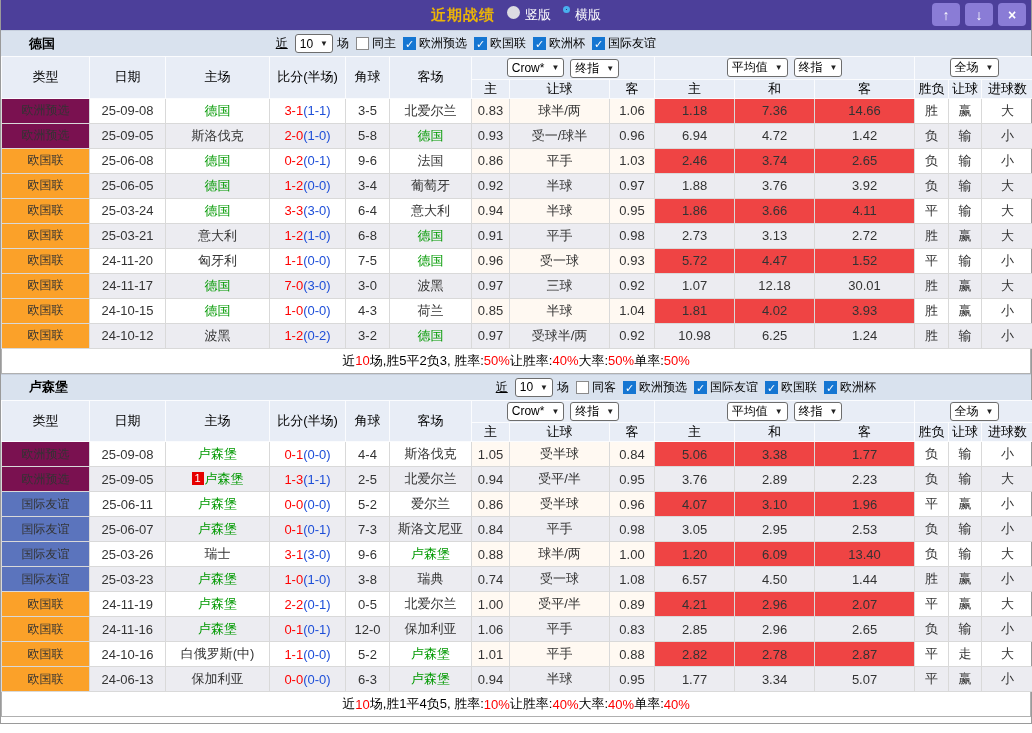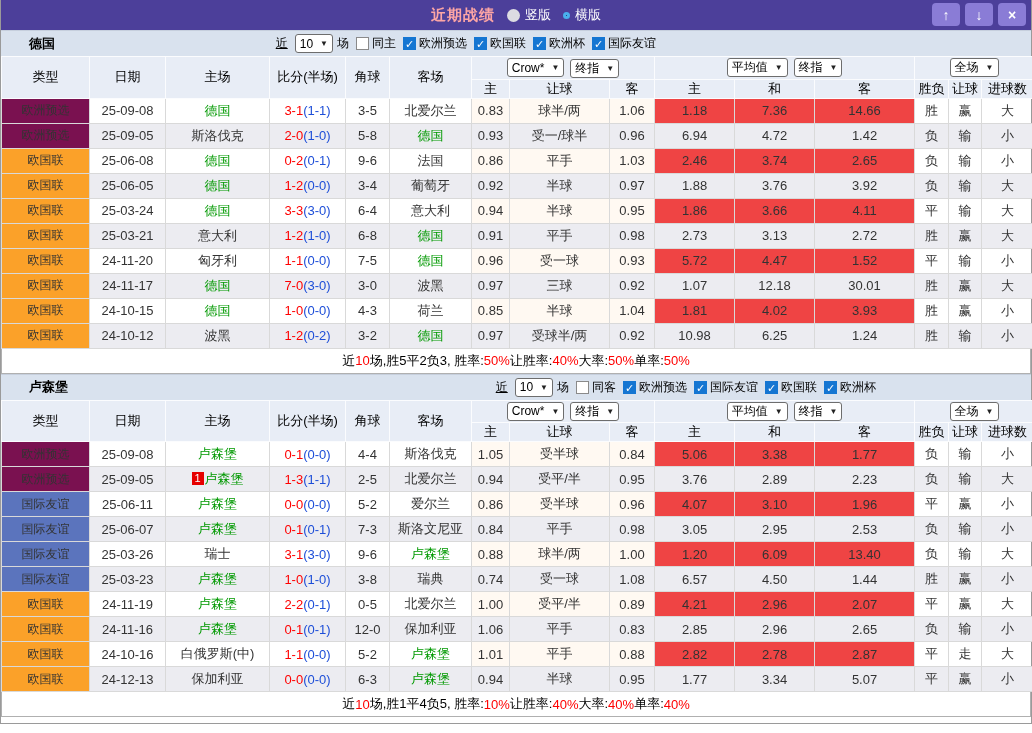--- a/index.html
+++ b/index.html
@@ -3,22 +3,22 @@
 <meta charset="utf-8">
 <style>
   * { box-sizing: border-box; }
   html,body { margin:0; padding:0; background:#fff; }
   body { font-family:"Liberation Sans","DejaVu Sans",sans-serif; width:1032px; }
   .widget { width:1032px; border:1px solid #9a9a9a; border-top:none; background:#fff; padding-bottom:6px; }
 
   
   .titlebar { position:relative; height:30px; background:#4c3f9a; display:flex; align-items:center; justify-content:center; }
   .titlebar-center { display:flex; align-items:center; gap:12px; }
-  .title { color:#fca5a5; font-weight:bold; font-size:15px; letter-spacing:1px; }
-  .radio-item { display:inline-flex; align-items:center; gap:5px; color:#fff; font-size:13px; cursor:pointer;font-family:Liberation Serif, serif; }
+  .title { color:#eab308; font-weight:bold; font-size:15px; letter-spacing:1px; }
+  .radio-item { display:inline-flex; gap:5px; color:#fff; font-size:13px; cursor:pointer;font-family:Liberation Serif, serif; }
   .radio-dot { width:13px; height:13px; border-radius:50%; background:#dcdce2; }
   .radio-ring { width:7px; height:7px; border-radius:50%; background:#241c52; border:3px solid #49b0ee; }
   .tb-buttons { position:absolute; right:5px; top:3px; display:flex; gap:5px; }
   .tb-btn { width:28px; height:23px; background:#8a7cd6; color:#fff; border:none; border-radius:4px;
             font-size:14px; font-weight:bold; cursor:pointer; display:flex; align-items:center; justify-content:center; padding:0; }
 
   
   .filterbar { height:26px; background:#d9e2ee; display:flex; align-items:center; border-top:1px solid #c6cfdd; }
   .team-name { font-weight:bold; font-size:13px; margin-left:28px; color:#000; }
   .filters { margin-left:auto; display:flex; align-items:center; font-size:12px; color:#000; white-space:nowrap; }
@@ -573,21 +573,21 @@
               <td class="odds">0.88</td>
               <td class="avg">2.82</td>
               <td class="avg">2.78</td>
               <td class="avg">2.87</td>
               <td class="res res-g">平</td>
               <td class="res res-g">走</td>
               <td class="res res-r">大</td>
             </tr>
             <tr class="even">
               <td class="type-badge" style="background: rgb(251, 161, 41);">欧国联</td>
-              <td>24-12-13</td>
+              <td>24-06-13</td>
               <td><span>保加利亚</span></td>
               <td><span class="score">0-0</span><span class="half">(0-0)</span></td>
               <td>6-3</td>
               <td><span class="subject">卢森堡</span></td>
               <td class="odds">0.94</td>
               <td class="odds">半球</td>
               <td class="odds">0.95</td>
               <td class="avg">1.77</td>
               <td class="avg">3.34</td>
               <td class="avg">5.07</td>

